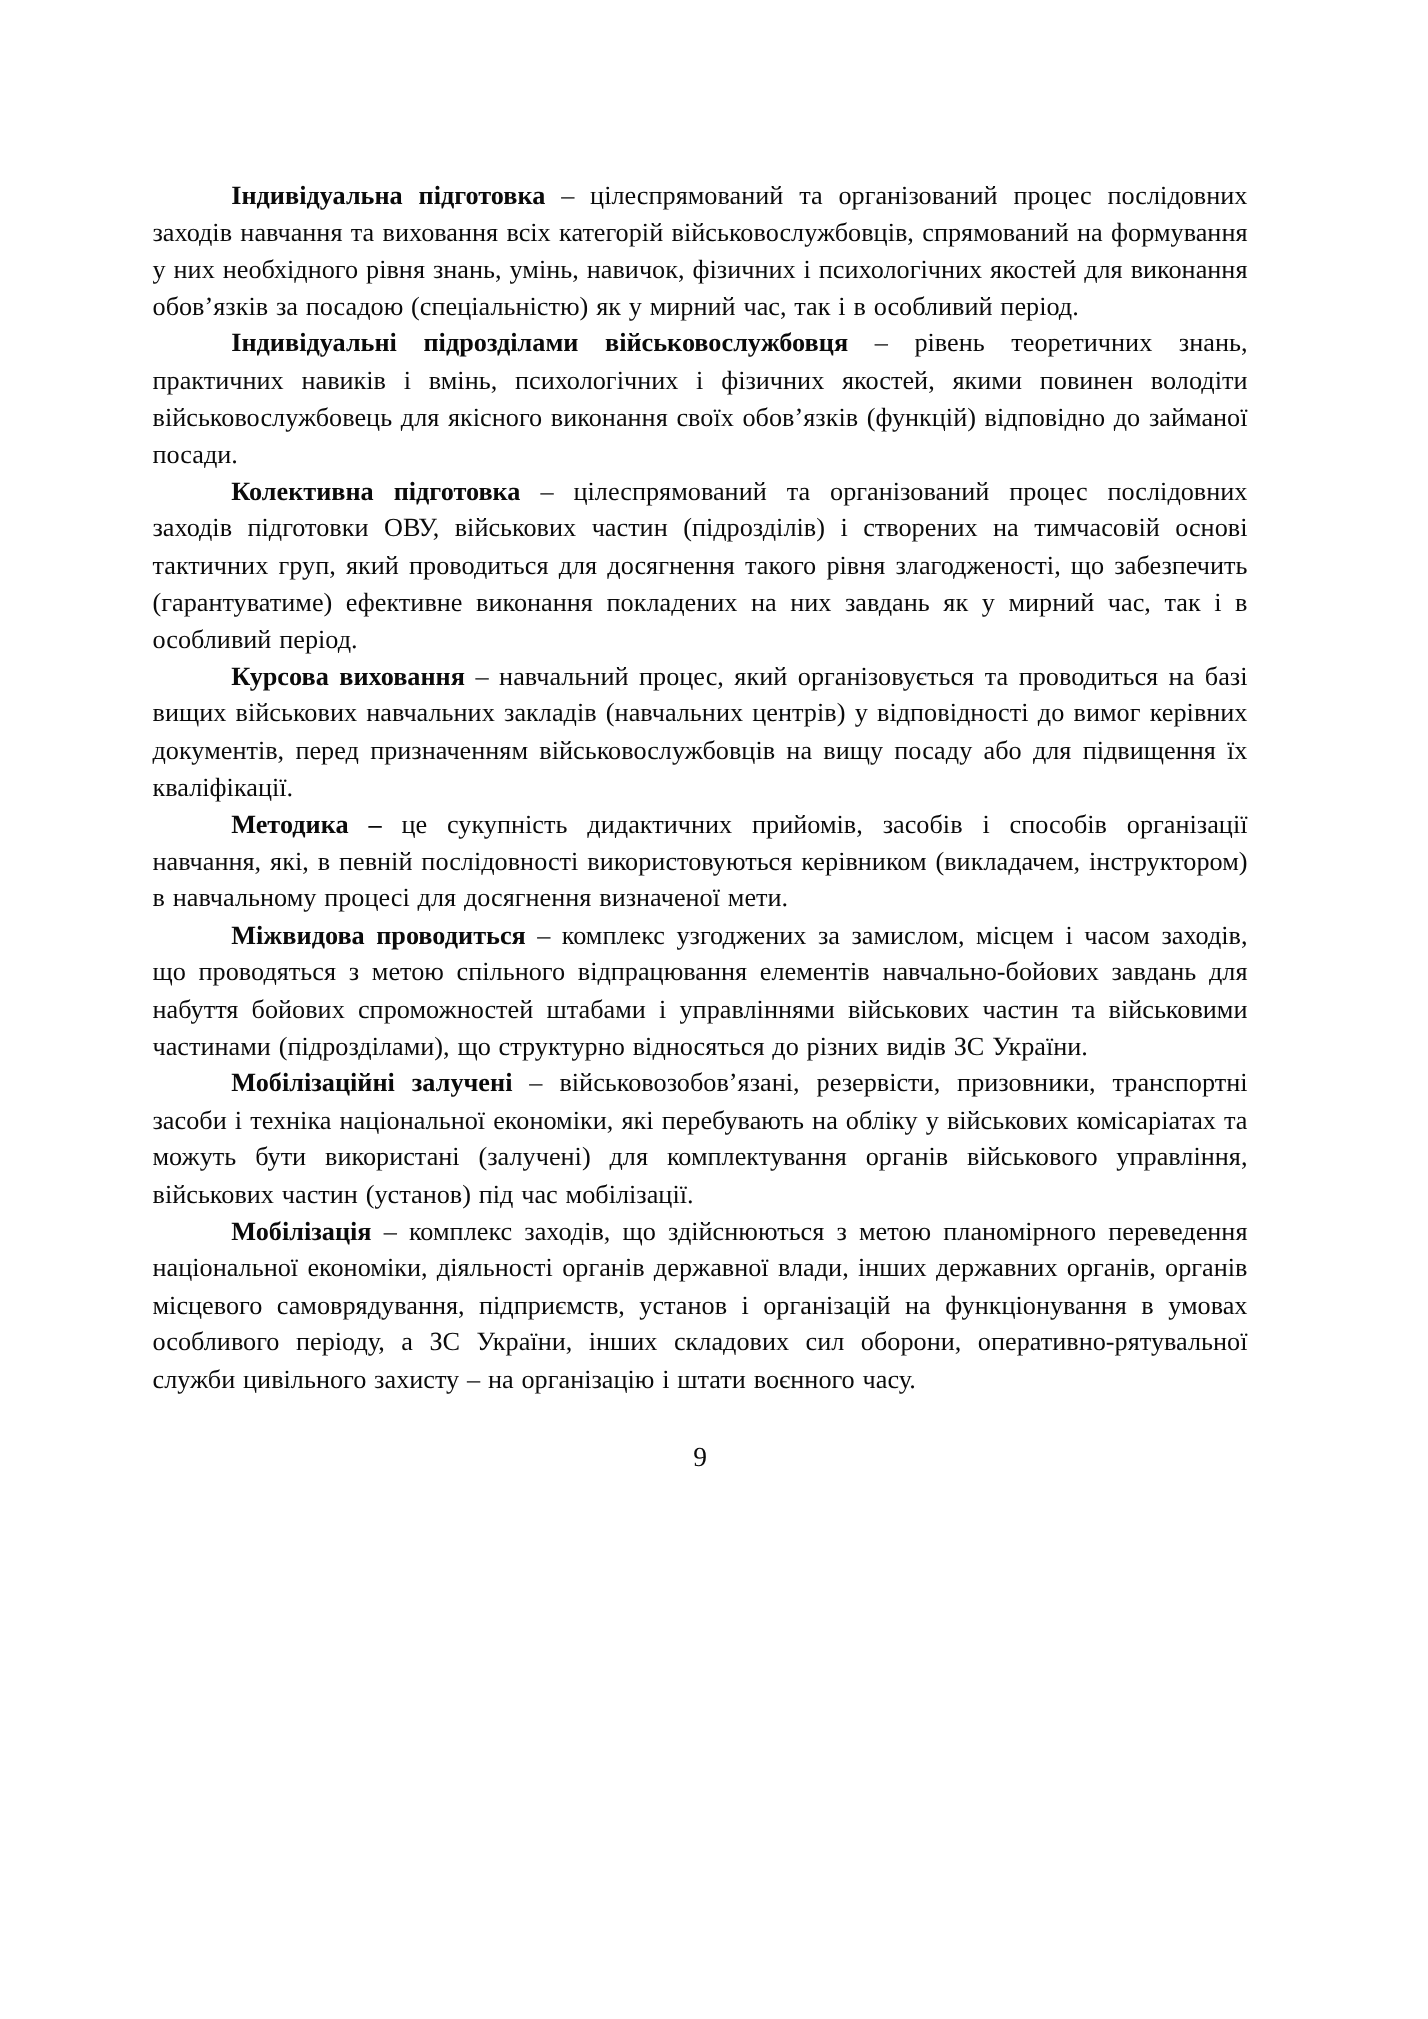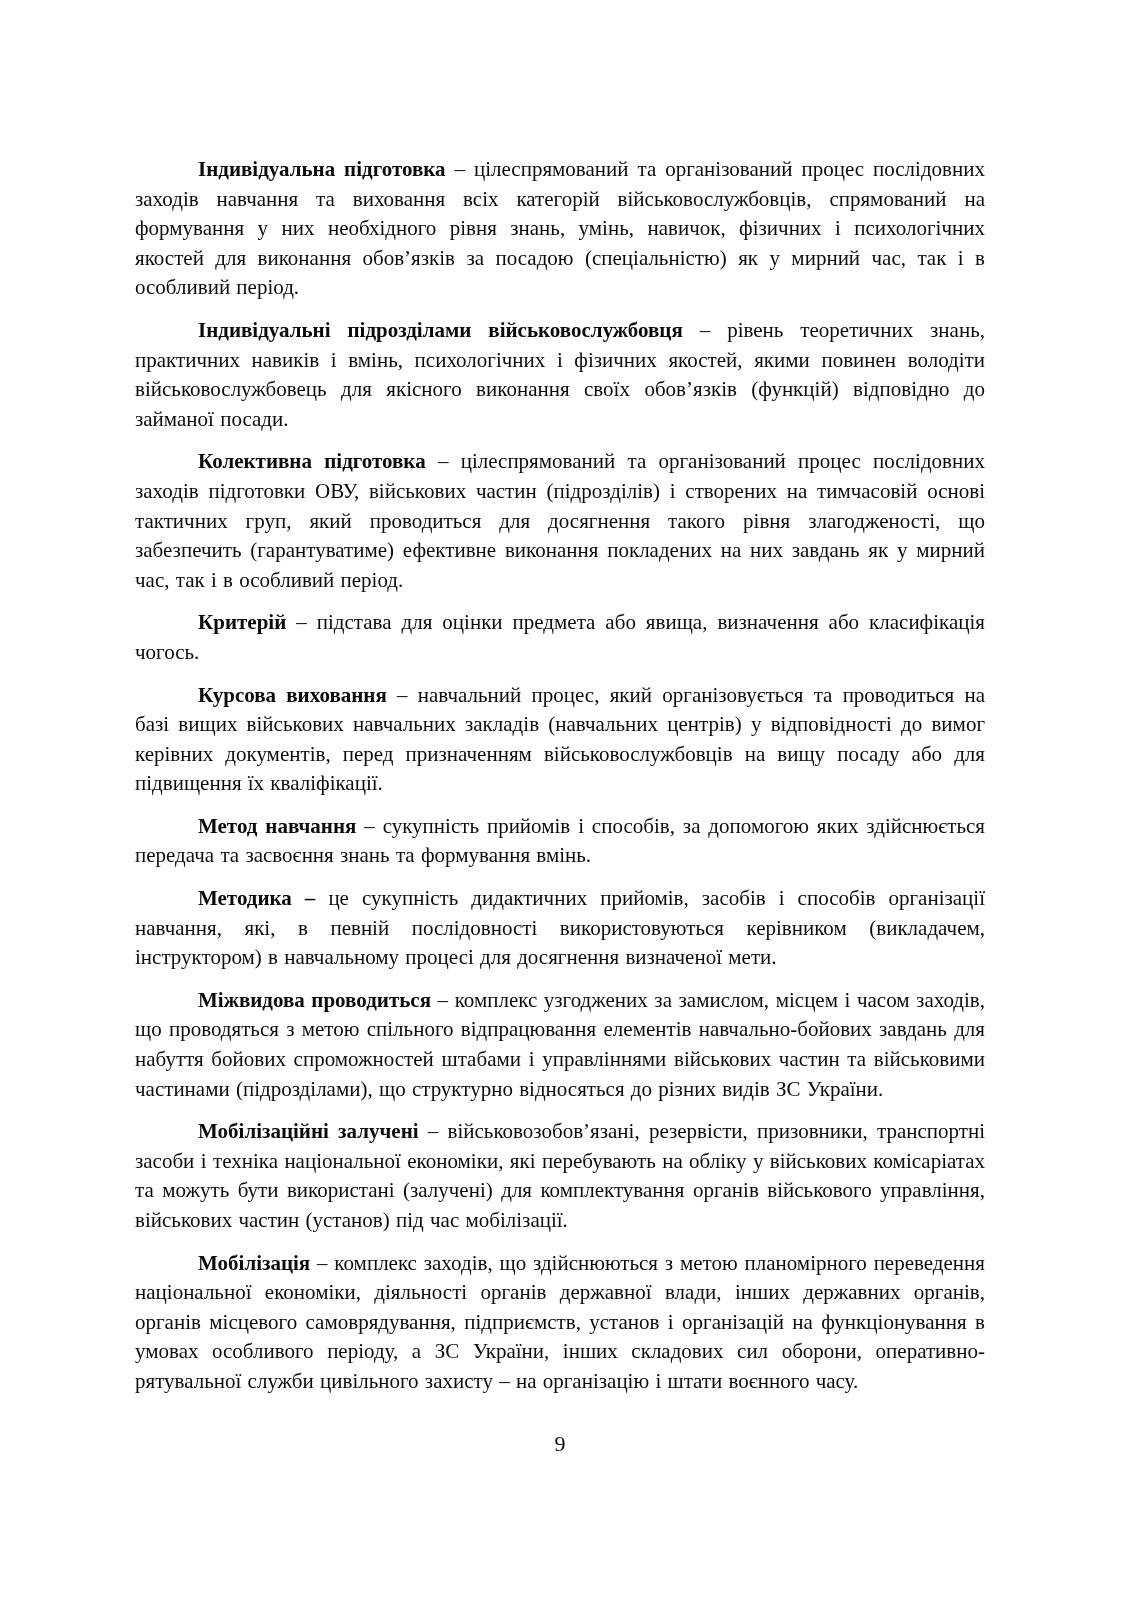--- a/index.html
+++ b/index.html
@@ -13,21 +13,21 @@
     min-height: 1615px;
     box-sizing: border-box;
     background: #ffffff;
     color: #0b0b0b;
     font-family: "Liberation Serif", "DejaVu Serif", serif;
     font-size: 21px;
     line-height: 29.6px;
     padding: 142px 144px 40px 122px;
   }
   .para {
-    margin: 13px;
+    margin: 0;
     text-align: justify;
     text-indent: 63px;
     word-spacing: 1px;
   }
   .para b {
     font-weight: bold;
   }
   .page-footer {
     margin-top: 32px;
     text-align: center;
@@ -38,25 +38,23 @@
 <body>
 
 <div class="page">
 
   <p class="para"><b>Індивідуальна підготовка</b><span> – цілеспрямований та організований процес послідовних заходів навчання та виховання всіх категорій військовослужбовців, спрямований на формування у них необхідного рівня знань, умінь, навичок, фізичних і психологічних якостей для виконання обов’язків за посадою (спеціальністю) як у мирний час, так і в особливий період.</span></p>
 
   <p class="para"><b>Індивідуальні підрозділами військовослужбовця</b><span> – рівень теоретичних знань, практичних навиків і вмінь, психологічних і фізичних якостей, якими повинен володіти військовослужбовець для якісного виконання своїх обов’язків (функцій) відповідно до займаної посади.</span></p>
 
   <p class="para"><b>Колективна підготовка</b><span> – цілеспрямований та організований процес послідовних заходів підготовки ОВУ, військових частин (підрозділів) і створених на тимчасовій основі тактичних груп, який проводиться для досягнення такого рівня злагодженості, що забезпечить (гарантуватиме) ефективне виконання покладених на них завдань як у мирний час, так і в особливий період.</span></p>
 
-  <p class="para"><b>Критерій</b><span> – підстава для оцінки предмета або явища, визначення або класифікація чогось.</span></p>
 
   <p class="para"><b>Курсова виховання</b><span> – навчальний процес, який організовується та проводиться на базі вищих військових навчальних закладів (навчальних центрів) у відповідності до вимог керівних документів, перед призначенням військовослужбовців на вищу посаду або для підвищення їх кваліфікації.</span></p>
 
-  <p class="para"><b>Метод навчання</b><span> – сукупність прийомів і способів, за допомогою яких здійснюється передача та засвоєння знань та формування вмінь.</span></p>
 
   <p class="para"><b>Методика –</b><span> це сукупність дидактичних прийомів, засобів і способів організації навчання, які, в певній послідовності використовуються керівником (викладачем, інструктором) в навчальному процесі для досягнення визначеної мети.</span></p>
 
   <p class="para"><b>Міжвидова проводиться</b><span> – комплекс узгоджених за замислом, місцем і часом заходів, що проводяться з метою спільного відпрацювання елементів навчально-бойових завдань для набуття бойових спроможностей штабами і управліннями військових частин та військовими частинами (підрозділами), що структурно відносяться до різних видів ЗС України.</span></p>
 
   <p class="para"><b>Мобілізаційні залучені</b><span> – військовозобов’язані, резервісти, призовники, транспортні засоби і техніка національної економіки, які перебувають на обліку у військових комісаріатах та можуть бути використані (залучені) для комплектування органів військового управління, військових частин (установ) під час мобілізації.</span></p>
 
   <p class="para"><b>Мобілізація</b><span> – комплекс заходів, що здійснюються з метою планомірного переведення національної економіки, діяльності органів державної влади, інших державних органів, органів місцевого самоврядування, підприємств, установ і організацій на функціонування в умовах особливого періоду, а ЗС України, інших складових сил оборони, оперативно-рятувальної служби цивільного захисту – на організацію і штати воєнного часу.</span></p>
 
   <div class="page-footer">9</div>

